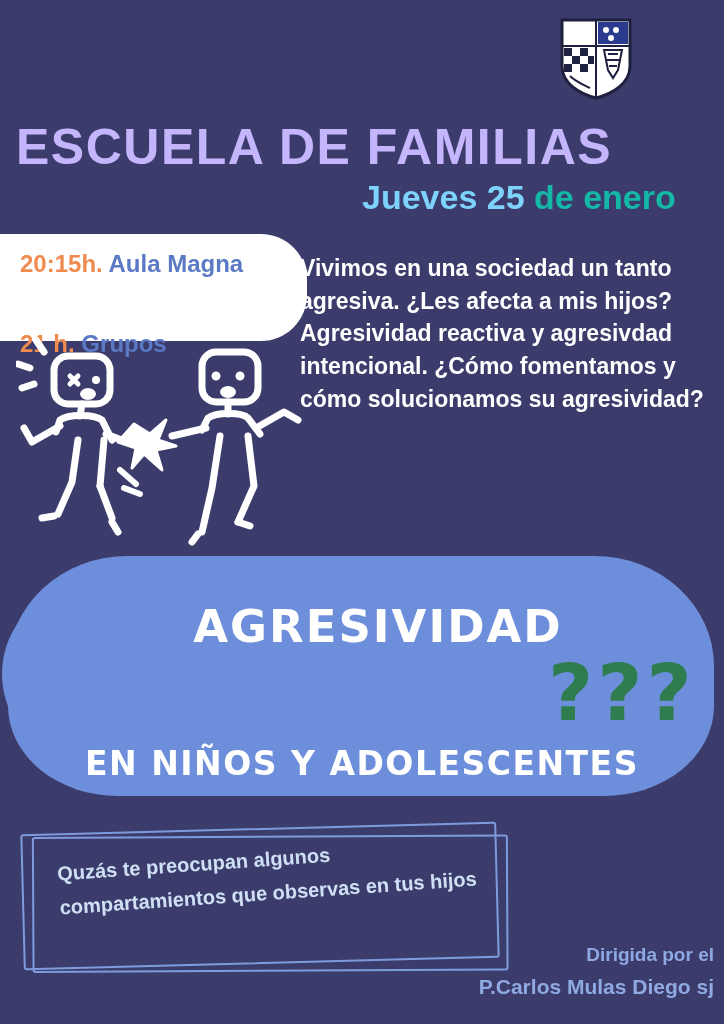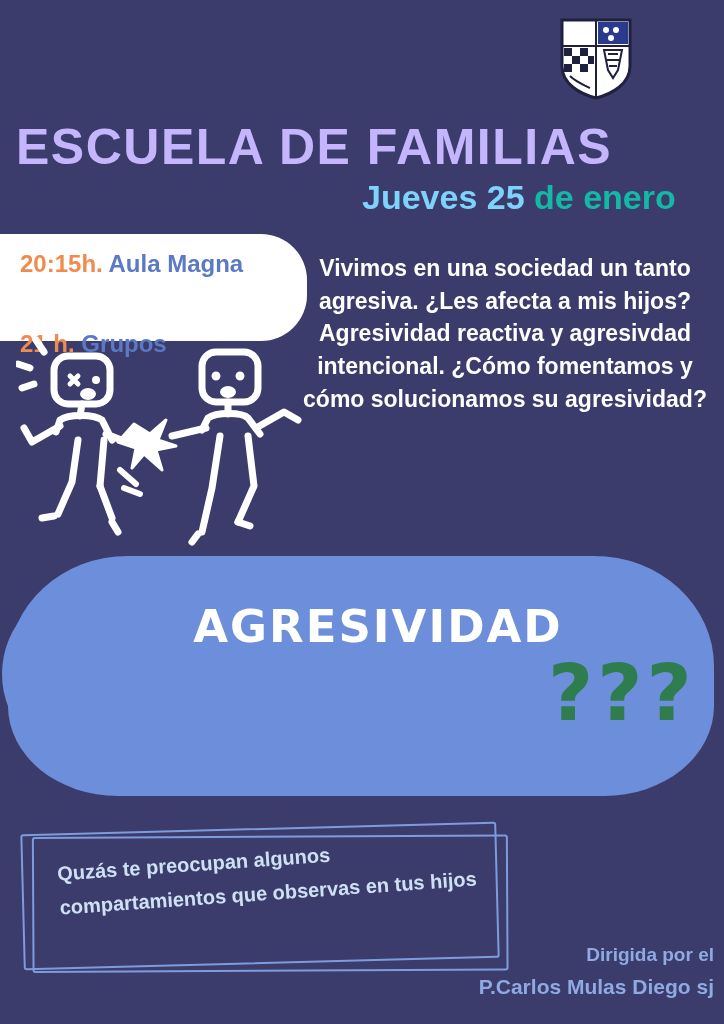--- a/index.html
+++ b/index.html
@@ -88,21 +88,20 @@
   .sched-row.r2 { top: 50px; left: 20px; margin-top: 46px; }
   .sched-time  { color: #ef8b4e; }
   .sched-place { color: #5b79c4; }
 
   
   .intro-text {
     position: absolute;
     top: 252px;
     left: 300px;
     width: 410px;
-    text-align: center;
     color: #ffffff;
     font-size: 23px;
     font-weight: bold;
     line-height: 1.42;
   }
 
   
   .blob {
     position: absolute;
     top: 556px;
@@ -320,20 +319,21 @@
       </g>
 
       <path d="M118 88 L134 98 L150 84 L142 104 L160 110 L140 114 L146 134 L128 118 L116 132 L120 112 L102 106 Z" fill="#ffffff" stroke="#ffffff" stroke-width="3" stroke-linejoin="round"></path>
       <path d="M104 134 L120 148 M108 152 L124 158" stroke="#ffffff" stroke-width="6" stroke-linecap="round"></path>
     </svg>
   </div>
 
   <div class="blob"></div>
   <div class="blob-title">AGRESIVIDAD</div>
   <div class="qmarks">???</div>
+  <div class="blob-sub2">EN NIÑOS Y ADOLESCENTES</div>
 
   <div class="note-box"></div>
   <div class="note-text">Quzás te preocupan algunos compartamientos que observas en tus hijos</div>
 
   <div class="credit">
     <div>Dirigida por el</div>
     <div class="name">P.Carlos Mulas Diego sj</div>
   </div>
 
 </div>

